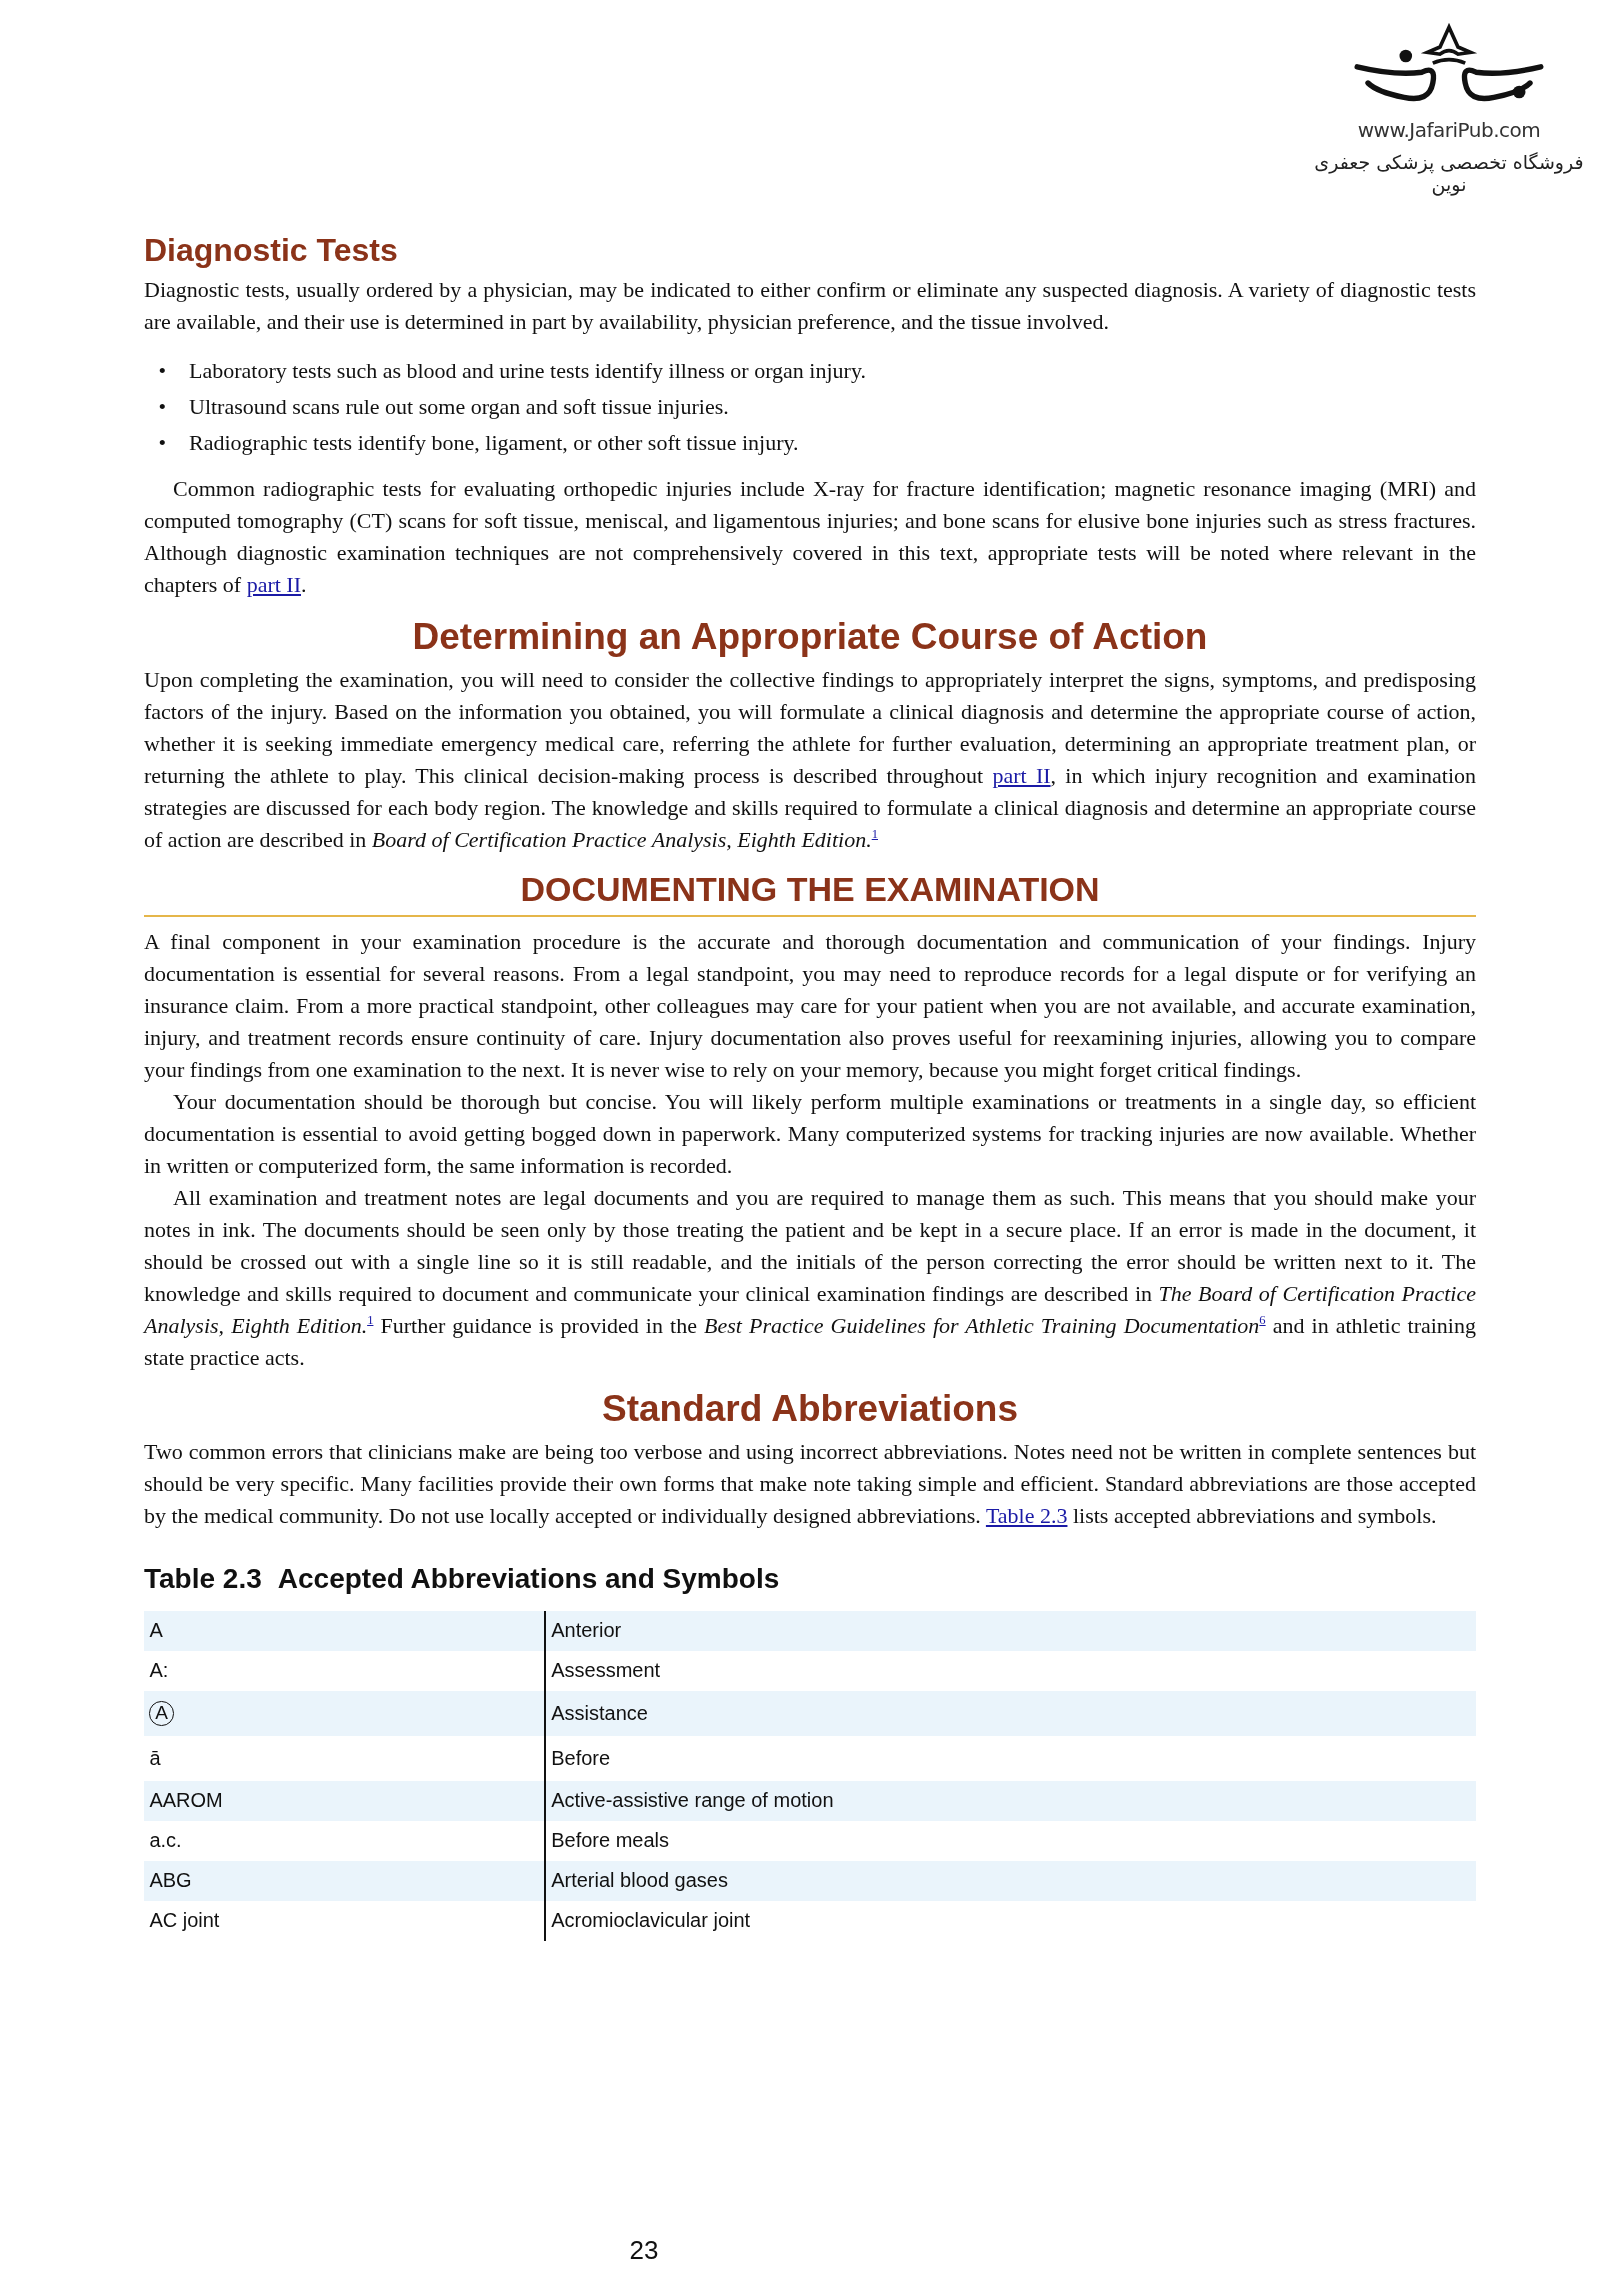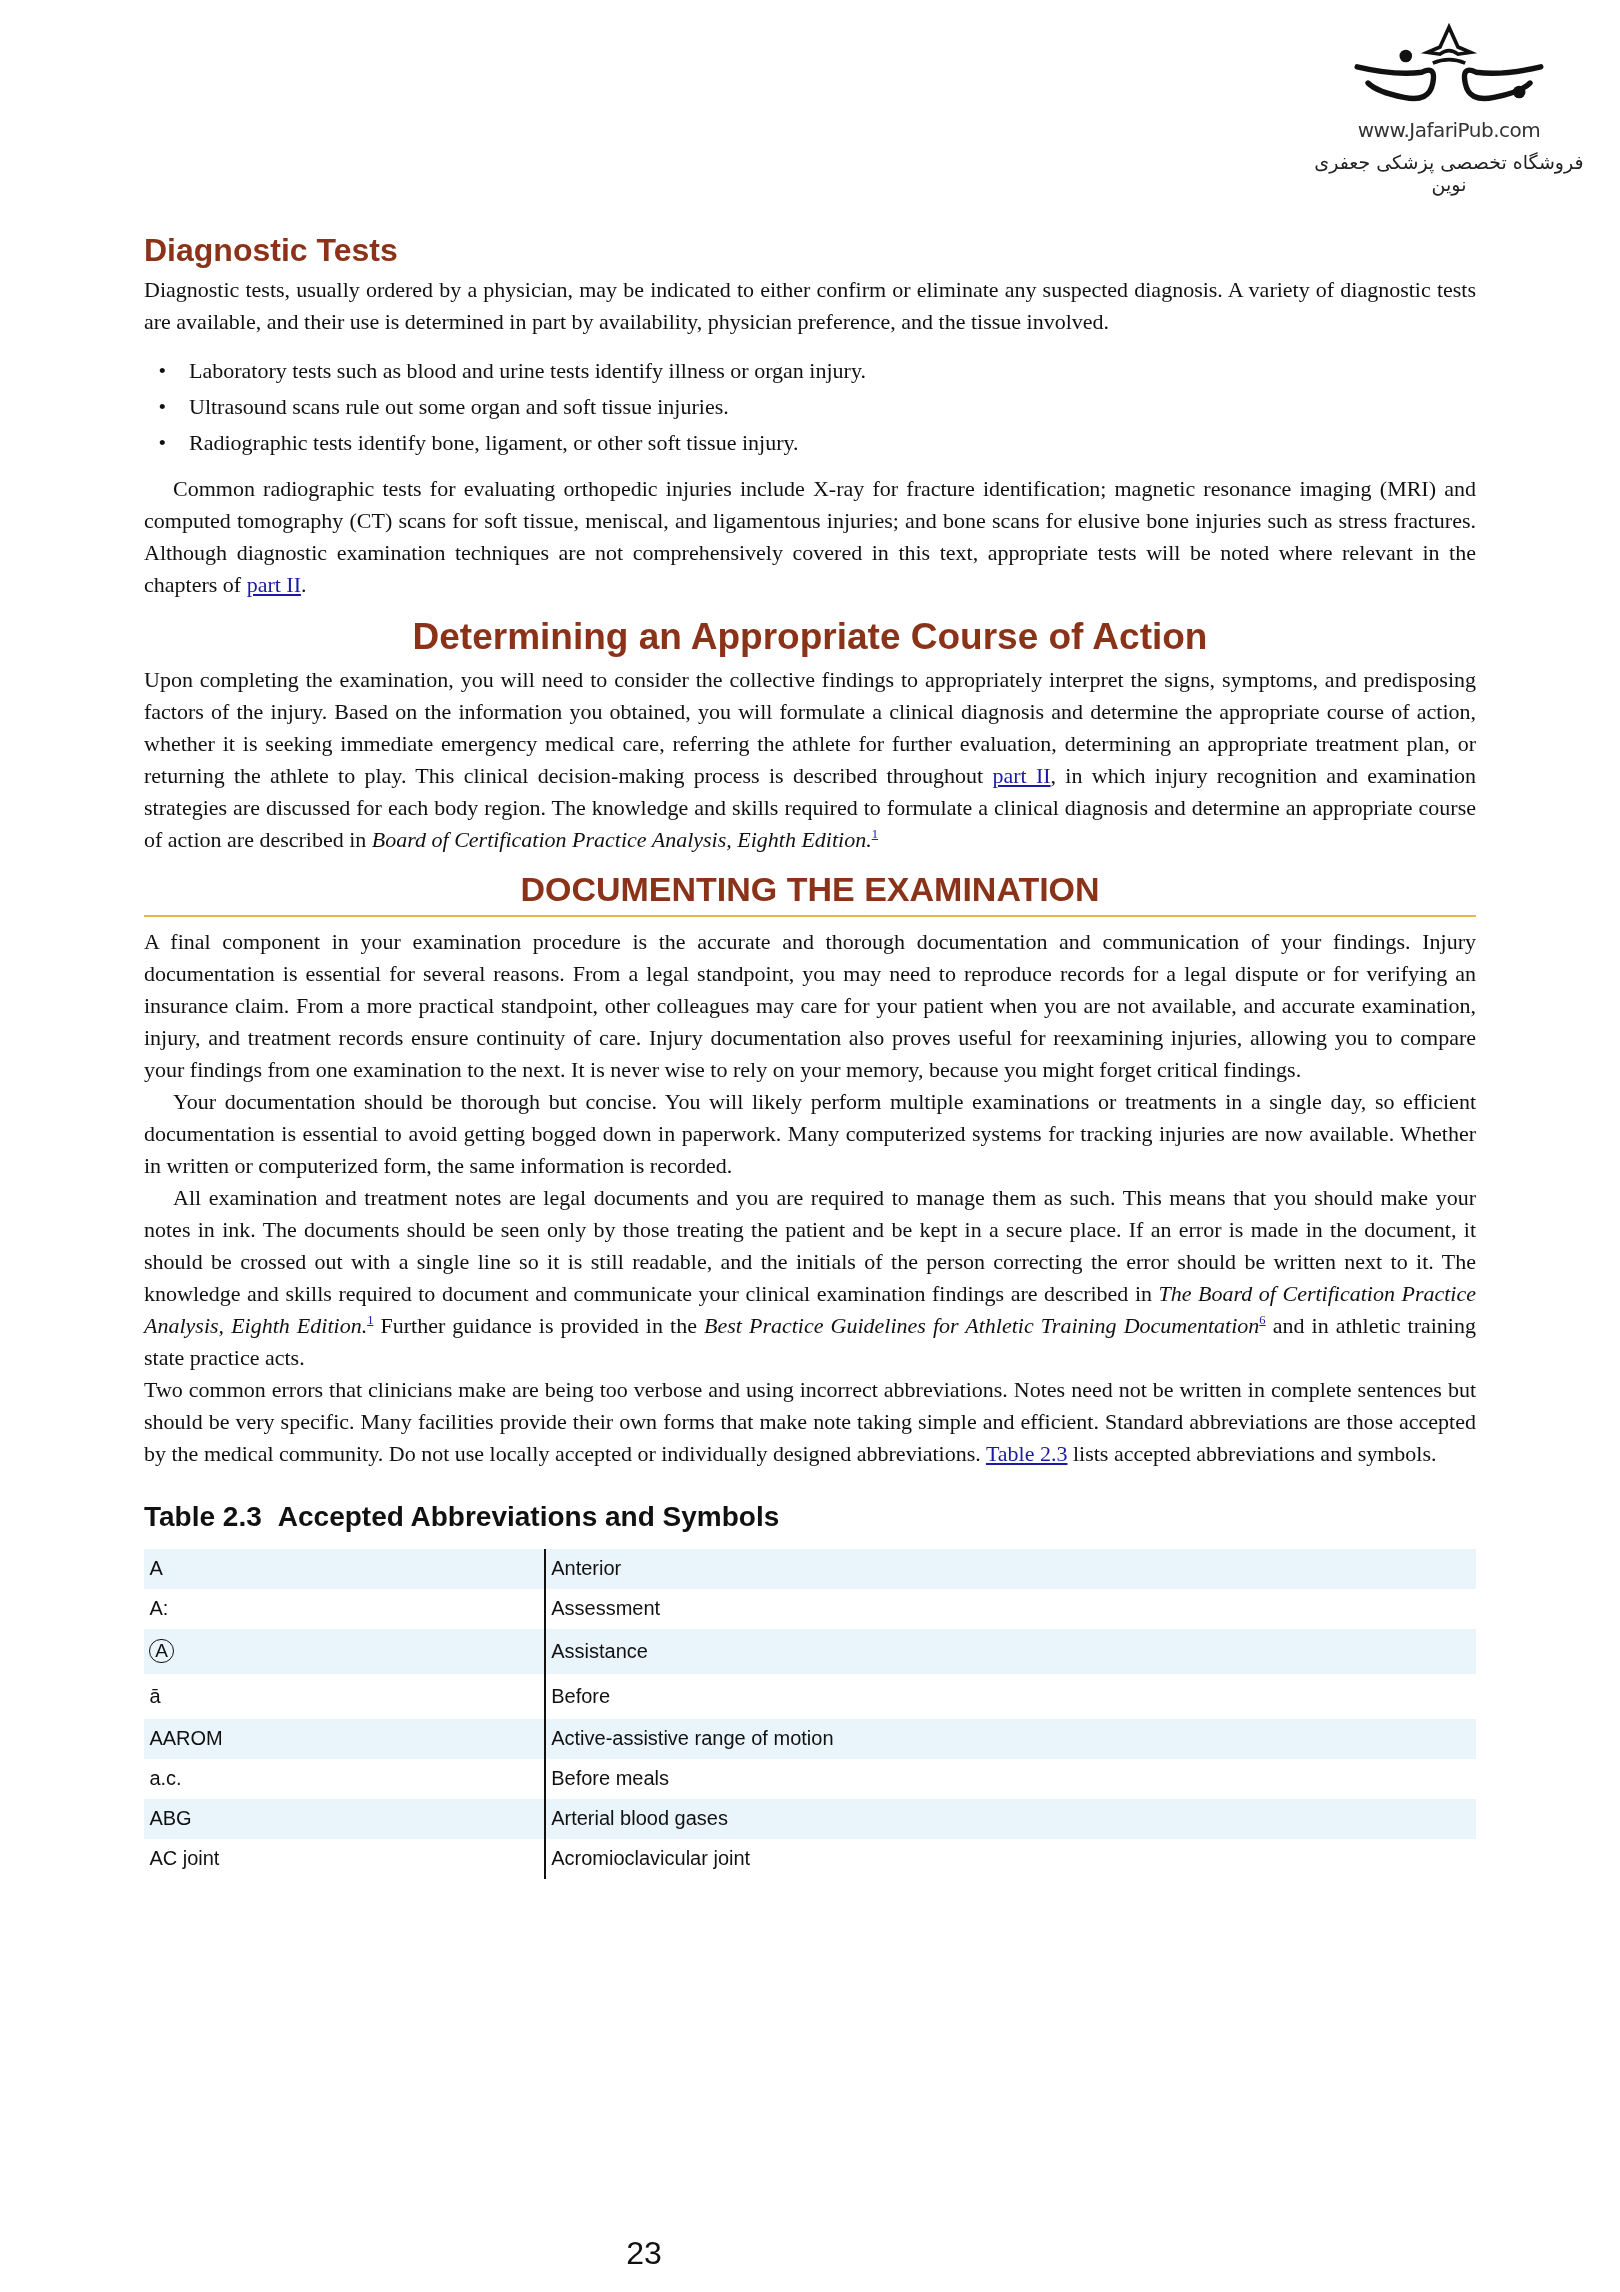--- a/index.html
+++ b/index.html
@@ -23,21 +23,21 @@
     sup.fn a { color: #1a1aa6; text-decoration: underline; }
     i { font-style: italic; }
     .table-title { font-family: "Liberation Sans", sans-serif; font-weight: bold; font-size: 28px; color: #111; margin: 31px 0 16px 0; }
     .table-title .num { margin-right: 16px; }
     table.abbr { width: 100%; border-collapse: collapse; font-family: "Liberation Sans", sans-serif; font-size: 20px; color: #111; }
     table.abbr td { padding: 0 5.4px; height: 40px; vertical-align: middle; }
     table.abbr tr:nth-child(odd) td { background: #eaf4fb; }
     table.abbr td.c1 { width: 389px; border-right: 2.3px solid #111; }
     table.abbr tr.tall td { height: 45px; }
     .circled { display: inline-block; width: 22.5px; height: 22.5px; border: 1.4px solid #111; border-radius: 50%; text-align: center; line-height: 22.5px; font-size: 19px; }
-    .page-num { position: absolute; top: 2235px; left: 0; width: 1288px; text-align: center; font-family: "Liberation Sans", sans-serif; font-size: 32px; color: #111; }
+    .page-num { position: absolute; top: 2235px; left: 0; width: 1288px; text-align: center; font-family: "Liberation Sans", sans-serif; font-size: 26px; color: #111; }
   </style>
 </head>
 <body>
 
 <div class="logo">
   <svg width="198" height="90" viewBox="0 0 220 100">
     <path d="M110 8 L100 30 L86 36 L100 38 Q110 30 120 38 L134 36 L120 30 Z" fill="none" stroke="#111" stroke-width="4"></path>
     <path d="M8 52 Q50 62 80 58 Q96 50 92 70 Q88 92 60 86 Q30 80 20 70" fill="none" stroke="#111" stroke-width="6" stroke-linecap="round"></path>
     <path d="M212 52 Q170 62 140 58 Q124 50 128 70 Q132 92 160 86 Q190 80 200 70" fill="none" stroke="#111" stroke-width="6" stroke-linecap="round"></path>
     <path d="M92 48 Q110 40 128 48" fill="none" stroke="#111" stroke-width="4"></path>
@@ -60,20 +60,21 @@
   <p class="indent"><span>Common radiographic tests for evaluating orthopedic injuries include X-ray for fracture identification; magnetic resonance imaging (MRI) and computed tomography (CT) scans for soft tissue, meniscal, and ligamentous injuries; and bone scans for elusive bone injuries such as stress fractures. Although diagnostic examination techniques are not comprehensively covered in this text, appropriate tests will be noted where relevant in the chapters of </span><a class="link" href="#">part II</a><span>.</span></p>
 
   <div class="h-center">Determining an Appropriate Course of Action</div>
   <p><span>Upon completing the examination, you will need to consider the collective findings to appropriately interpret the signs, symptoms, and predisposing factors of the injury. Based on the information you obtained, you will formulate a clinical diagnosis and determine the appropriate course of action, whether it is seeking immediate emergency medical care, referring the athlete for further evaluation, determining an appropriate treatment plan, or returning the athlete to play. This clinical decision-making process is described throughout </span><a class="link" href="#">part II</a><span>, in which injury recognition and examination strategies are discussed for each body region. The knowledge and skills required to formulate a clinical diagnosis and determine an appropriate course of action are described in </span><i>Board of Certification Practice Analysis, Eighth Edition.</i><sup class="fn"><a href="#">1</a></sup></p>
 
   <div class="h-section">DOCUMENTING THE EXAMINATION</div>
   <p class="spaced">A final component in your examination procedure is the accurate and thorough documentation and communication of your findings. Injury documentation is essential for several reasons. From a legal standpoint, you may need to reproduce records for a legal dispute or for verifying an insurance claim. From a more practical standpoint, other colleagues may care for your patient when you are not available, and accurate examination, injury, and treatment records ensure continuity of care. Injury documentation also proves useful for reexamining injuries, allowing you to compare your findings from one examination to the next. It is never wise to rely on your memory, because you might forget critical findings.</p>
   <p class="indent">Your documentation should be thorough but concise. You will likely perform multiple examinations or treatments in a single day, so efficient documentation is essential to avoid getting bogged down in paperwork. Many computerized systems for tracking injuries are now available. Whether in written or computerized form, the same information is recorded.</p>
   <p class="indent"><span>All examination and treatment notes are legal documents and you are required to manage them as such. This means that you should make your notes in ink. The documents should be seen only by those treating the patient and be kept in a secure place. If an error is made in the document, it should be crossed out with a single line so it is still readable, and the initials of the person correcting the error should be written next to it. The knowledge and skills required to document and communicate your clinical examination findings are described in </span><i>The Board of Certification Practice Analysis, Eighth Edition.</i><sup class="fn"><a href="#">1</a></sup><span> Further guidance is provided in the </span><i>Best Practice Guidelines for Athletic Training Documentation</i><sup class="fn"><a href="#">6</a></sup><span> and in athletic training state practice acts.</span></p>
 
+  <div class="h-center">Standard Abbreviations</div>
   <p><span>Two common errors that clinicians make are being too verbose and using incorrect abbreviations. Notes need not be written in complete sentences but should be very specific. Many facilities provide their own forms that make note taking simple and efficient. Standard abbreviations are those accepted by the medical community. Do not use locally accepted or individually designed abbreviations. </span><a class="link" href="#">Table 2.3</a><span> lists accepted abbreviations and symbols.</span></p>
 
   <div class="table-title"><span class="num">Table 2.3</span><span>Accepted Abbreviations and Symbols</span></div>
   <table class="abbr">
     <tbody>
       <tr>
           <td class="c1">A</td>
           <td>Anterior</td>
         </tr>
       <tr>

